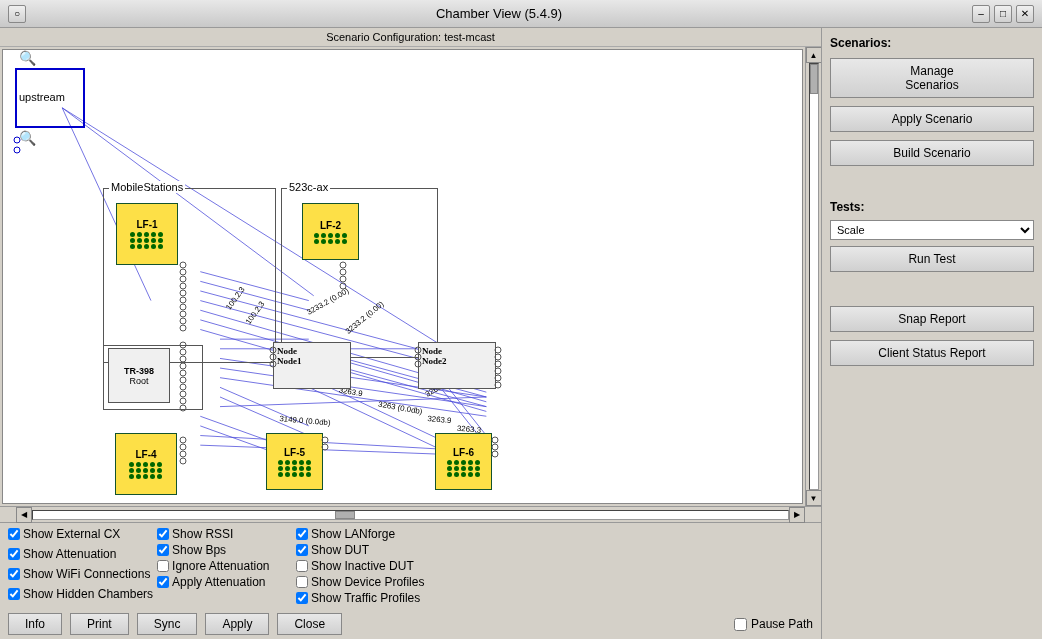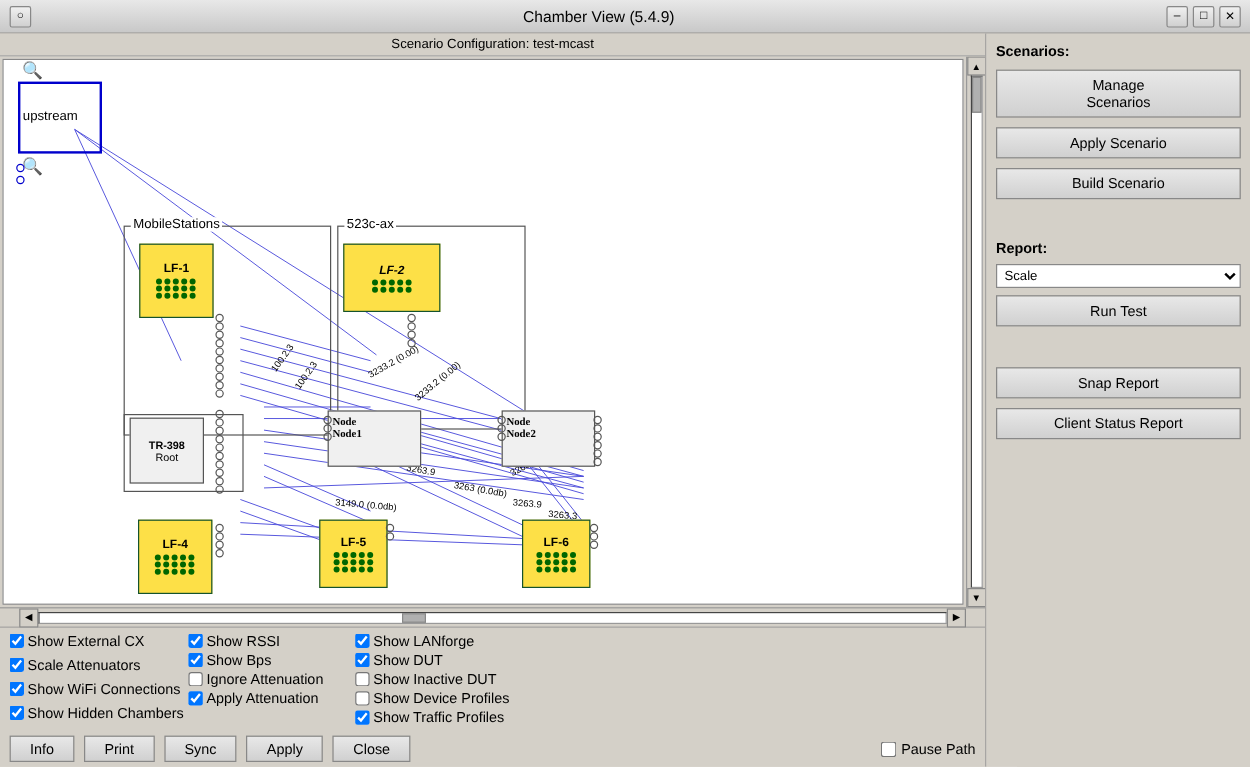--- a/index.html
+++ b/index.html
@@ -431,21 +431,21 @@
               <div class="dot"></div>
               <div class="dot"></div>
               <div class="dot"></div>
               <div class="dot"></div>
           </div>
         </div>
 
         <div class="group-box" style="position:absolute;top:138px;left:278px;width:157px;height:170px;border:1px solid #555;background:transparent;">
           <span class="group-label" style="position:absolute;top:-8px;left:5px;font-size:11px;background:#fff;padding:0 2px;">523c-ax</span>
 
-          <div class="device-box" style="position:absolute;top:14px;left:4px;width:81px;height:57px;font-style:italic;">
+          <div class="device-box" style="position:absolute;top:14px;left:20px;width:57px;height:57px;">
             <span class="device-label">LF-2</span>
             <div class="device-dots">
               <div class="dot"></div>
                 <div class="dot"></div>
                 <div class="dot"></div>
                 <div class="dot"></div>
                 <div class="dot"></div>
               <div class="dot"></div>
                 <div class="dot"></div>
                 <div class="dot"></div>
@@ -586,21 +586,21 @@
     <div class="bottom-controls">
       <div style="display:flex; gap:4px; flex-wrap:wrap;">
 
         <div style="display:flex;flex-direction:column;gap:6px;min-width:145px;">
           <div class="cb-item">
             <input type="checkbox" checked="" style=""> 
               <span>Show External CX</span>
           </div>
           <div class="cb-item">
             <input type="checkbox" checked="" style=""> 
-              <span>Scale Attenuators</span>
+              <span>Show Attenuation</span>
           </div>
           <div class="cb-item">
             <input type="checkbox" checked="" style=""> 
               <span>Show WiFi Connections</span>
           </div>
           <div class="cb-item">
             <input type="checkbox" checked="" style=""> 
               <span>Show Hidden Chambers</span>
           </div>
         </div>
@@ -671,21 +671,21 @@
     <button class="right-btn">
       <span>Manage</span><br>
       <span>Scenarios</span>
     </button>
 
     <button class="right-btn">Apply Scenario</button>
     <button class="right-btn">Build Scenario</button>
 
     <div class="right-section-gap"></div>
 
-    <div class="tests-label">Report:</div>
+    <div class="tests-label">Tests:</div>
 
     <div class="tests-select">
       <select style="flex:1;font-size:11px;padding:2px;border:1px solid #888;">
         <option>Scale</option>
       </select>
     </div>
 
     <button class="right-btn">Run Test</button>
 
     <div class="right-section-gap"></div>

